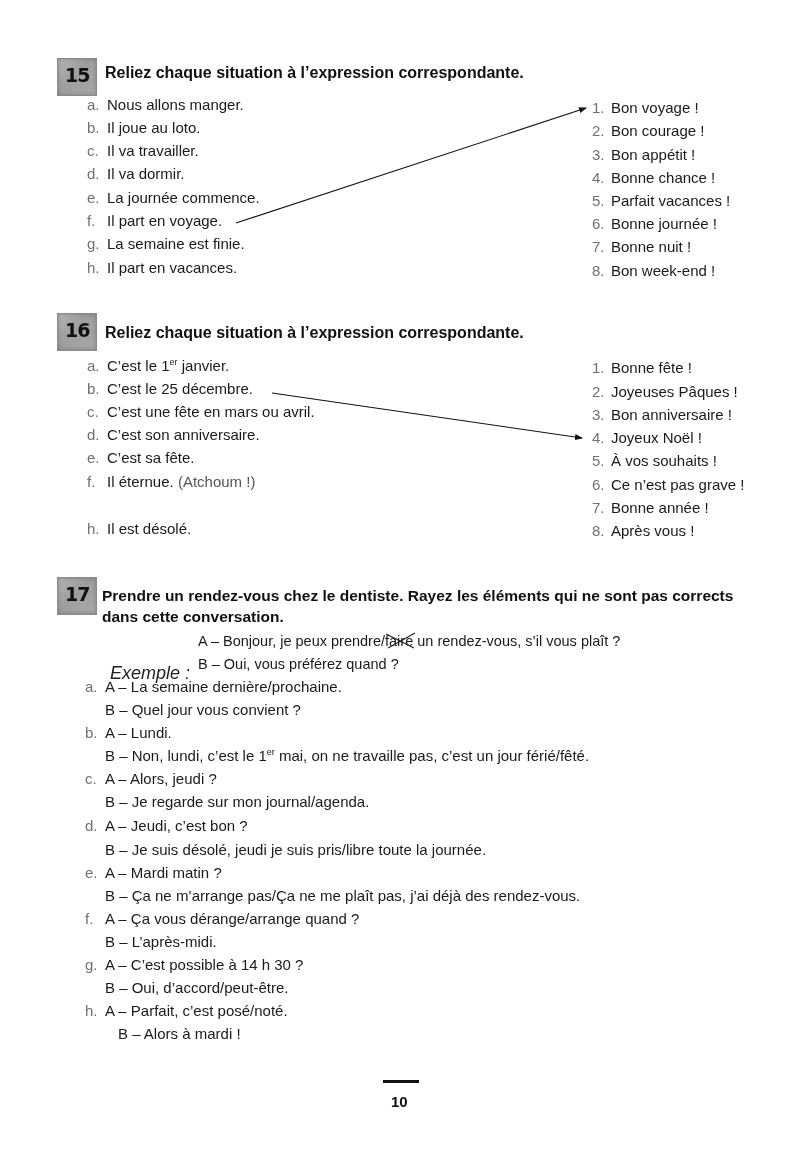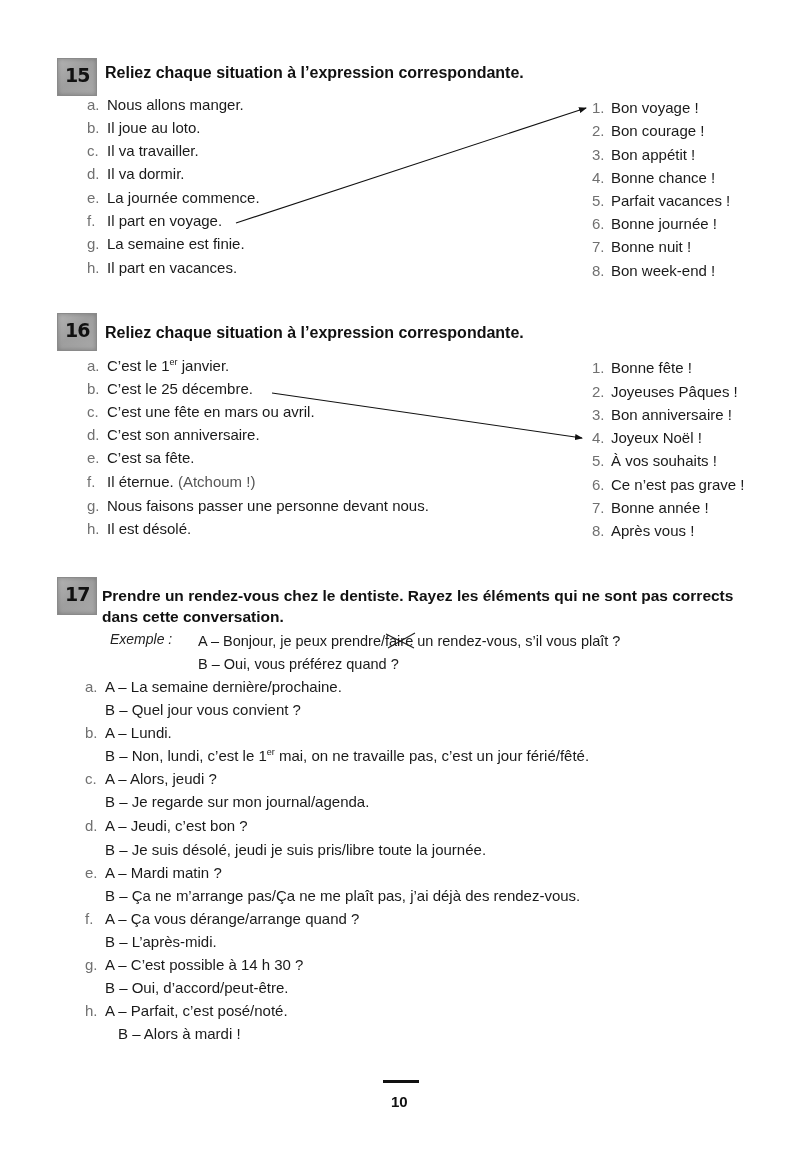--- a/index.html
+++ b/index.html
@@ -26,21 +26,21 @@
     line-height: 22px;
   }
 
   .item {
     position: absolute; font-size: 15px; line-height: 20px; white-space: nowrap; color: #1a1a1a;
   }
   .item .lbl { color: #707070; display: inline-block; width: 20px; }
   .rnum { color: #707070; display: inline-block; width: 19px; }
   sup.s { font-size: 9px; vertical-align: 6px; line-height: 0; }
 
-  .ex-label { position: absolute; font-style: italic; font-size: 14px; color: #222; }
+  .ex-label { position: absolute; font-style: italic; font-size: 18px; color: #222; margin-top: 32px; }
   .strike { position: relative; display: inline-block; }
   .strike svg { position: absolute; left: -1px; top: 0px; }
 
   .dlg { position: absolute; font-size: 15px; line-height: 20px; white-space: nowrap; }
   .dlg .lbl { color: #707070; display: inline-block; width: 20px; }
 
   .arrows { position: absolute; left: 0; top: 0; }
   .pageline { position: absolute; left: 383px; top: 1080px; width: 36px; height: 3px; background: #111; }
   .pagenum { position: absolute; left: 391px; top: 1093px; font-size: 15px; font-weight: bold; color: #111; }
 </style>
@@ -76,21 +76,20 @@
     <span>16</span>
   </div>
   <div class="title" style="left:105px;top:322px;">Reliez chaque situation à l’expression correspondante.</div>
 
   <div class="item" style="left:87px;top:356px;"><span class="lbl">a.</span><span>C’est le 1</span><sup class="s">er</sup><span> janvier.</span></div>
   <div class="item" style="left:87px;top:379px;"><span class="lbl">b.</span><span>C’est le 25 décembre.</span></div>
   <div class="item" style="left:87px;top:402px;"><span class="lbl">c.</span><span>C’est une fête en mars ou avril.</span></div>
   <div class="item" style="left:87px;top:425px;"><span class="lbl">d.</span><span>C’est son anniversaire.</span></div>
   <div class="item" style="left:87px;top:448px;"><span class="lbl">e.</span><span>C’est sa fête.</span></div>
   <div class="item" style="left:87px;top:472px;"><span class="lbl">f.</span><span>Il éternue.</span><span style="color:#555;"> (Atchoum !)</span></div>
-  <div class="item" style="left:87px;top:496px;"><span class="lbl">g.</span><span>Nous faisons passer une personne devant nous.</span></div>
   <div class="item" style="left:87px;top:519px;"><span class="lbl">h.</span><span>Il est désolé.</span></div>
 
   <div class="item" style="left:592px;top:358px;"><span class="rnum">1.</span><span>Bonne fête !</span></div>
   <div class="item" style="left:592px;top:382px;"><span class="rnum">2.</span><span>Joyeuses Pâques !</span></div>
   <div class="item" style="left:592px;top:405px;"><span class="rnum">3.</span><span>Bon anniversaire !</span></div>
   <div class="item" style="left:592px;top:428px;"><span class="rnum">4.</span><span>Joyeux Noël !</span></div>
   <div class="item" style="left:592px;top:451px;"><span class="rnum">5.</span><span>À vos souhaits !</span></div>
   <div class="item" style="left:592px;top:475px;"><span class="rnum">6.</span><span>Ce n’est pas grave !</span></div>
   <div class="item" style="left:592px;top:498px;"><span class="rnum">7.</span><span>Bonne année !</span></div>
   <div class="item" style="left:592px;top:521px;"><span class="rnum">8.</span><span>Après vous !</span></div>

